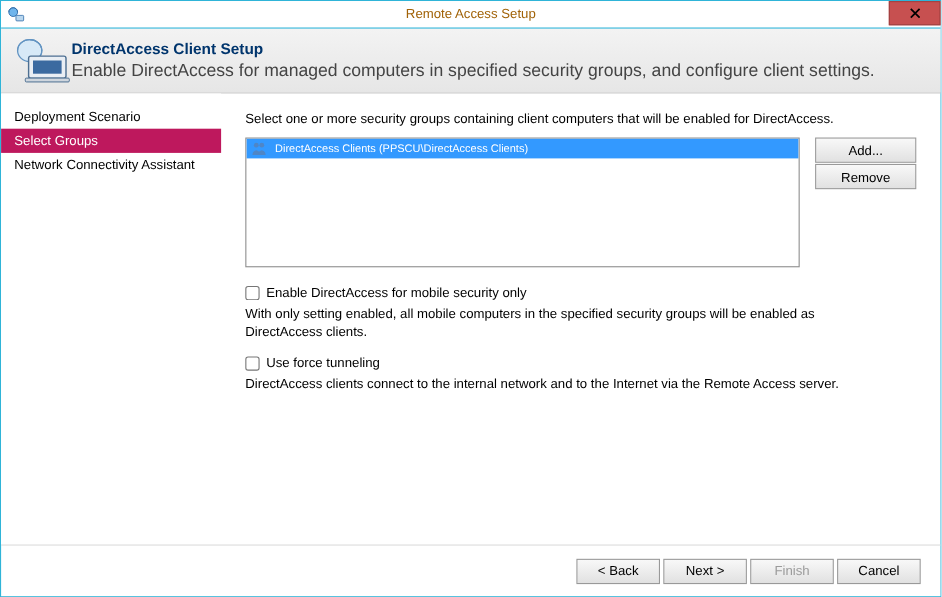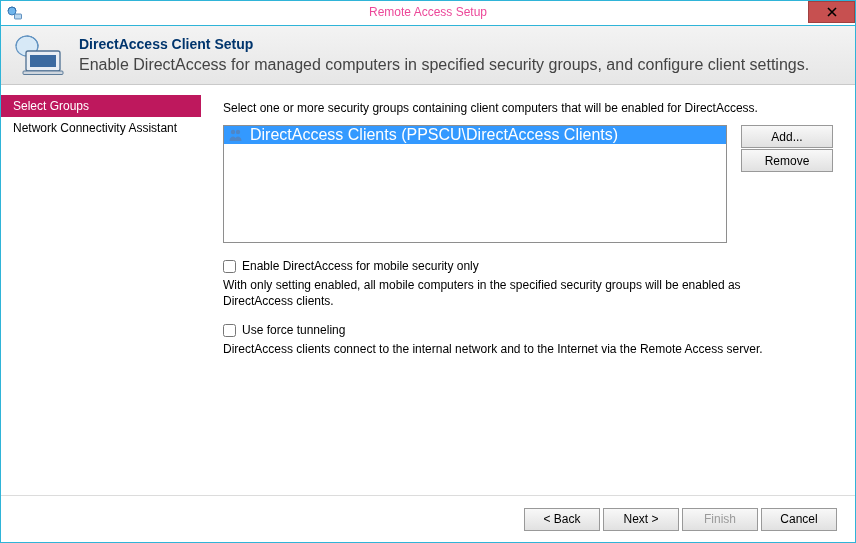--- a/index.html
+++ b/index.html
@@ -27,21 +27,21 @@
     display: flex;
     align-items: center;
     position: relative;
   }
   .titlebar .title {
     position: absolute;
     left: 0; right: 0;
     text-align: center;
     top: 4px;
     font-size: 12px;
-    color: #ec4899;
+    color: #a16207;
     pointer-events: none;
   }
   .titlebar .sysicon {
     width: 16px;
     height: 16px;
     margin-left: 6px;
     display: flex;
     align-items: center;
     justify-content: center;
   }
@@ -60,21 +60,20 @@
     border: 1px solid #a04040;
   }
   .close-btn svg { width: 10px; height: 10px; }
   .header-band {
     height: 58px;
     background: linear-gradient(#f3f3f3, #e6e6e6);
     border-bottom: 1px solid #c9c9c9;
     display: flex;
     align-items: center;
     padding: 0 12px;
-    gap: 14px;
   }
   .header-icon {
     width: 52px;
     height: 42px;
     position: relative;
     flex: 0 0 auto;
   }
   .header-text { display: flex; flex-direction: column; }
   .header-title {
     color: #00356d;
@@ -134,21 +133,21 @@
     background: #fff;
     overflow: hidden;
     box-sizing: border-box;
   }
   .list-item {
     display: flex;
     align-items: center;
     gap: 6px;
     height: 18px;
     padding: 0 4px;
-    font-size: 16px;
+    font-size: 10px;
     cursor: default;
   }
   .list-item.selected {
     background: #3399ff;
     color: #fff;
   }
   .list-item .grp-icon {
     width: 16px; height: 16px;
     flex: 0 0 auto;
   }
@@ -235,20 +234,23 @@
     </div>
     <div class="header-text">
       <div class="header-title">DirectAccess Client Setup</div>
       <div class="header-desc">Enable DirectAccess for managed computers in specified security groups, and configure client settings.</div>
     </div>
   </div>
 
   <div class="body">
 
     <div class="sidebar">
+      <div class="sidebar-item">
+        <span>Deployment Scenario</span>
+      </div>
       <div class="sidebar-item selected">
         <span>Select Groups</span>
       </div>
       <div class="sidebar-item">
         <span>Network Connectivity Assistant</span>
       </div>
     </div>
 
     <div class="content">
       <div class="instruction">Select one or more security groups containing client computers that will be enabled for DirectAccess.</div>

